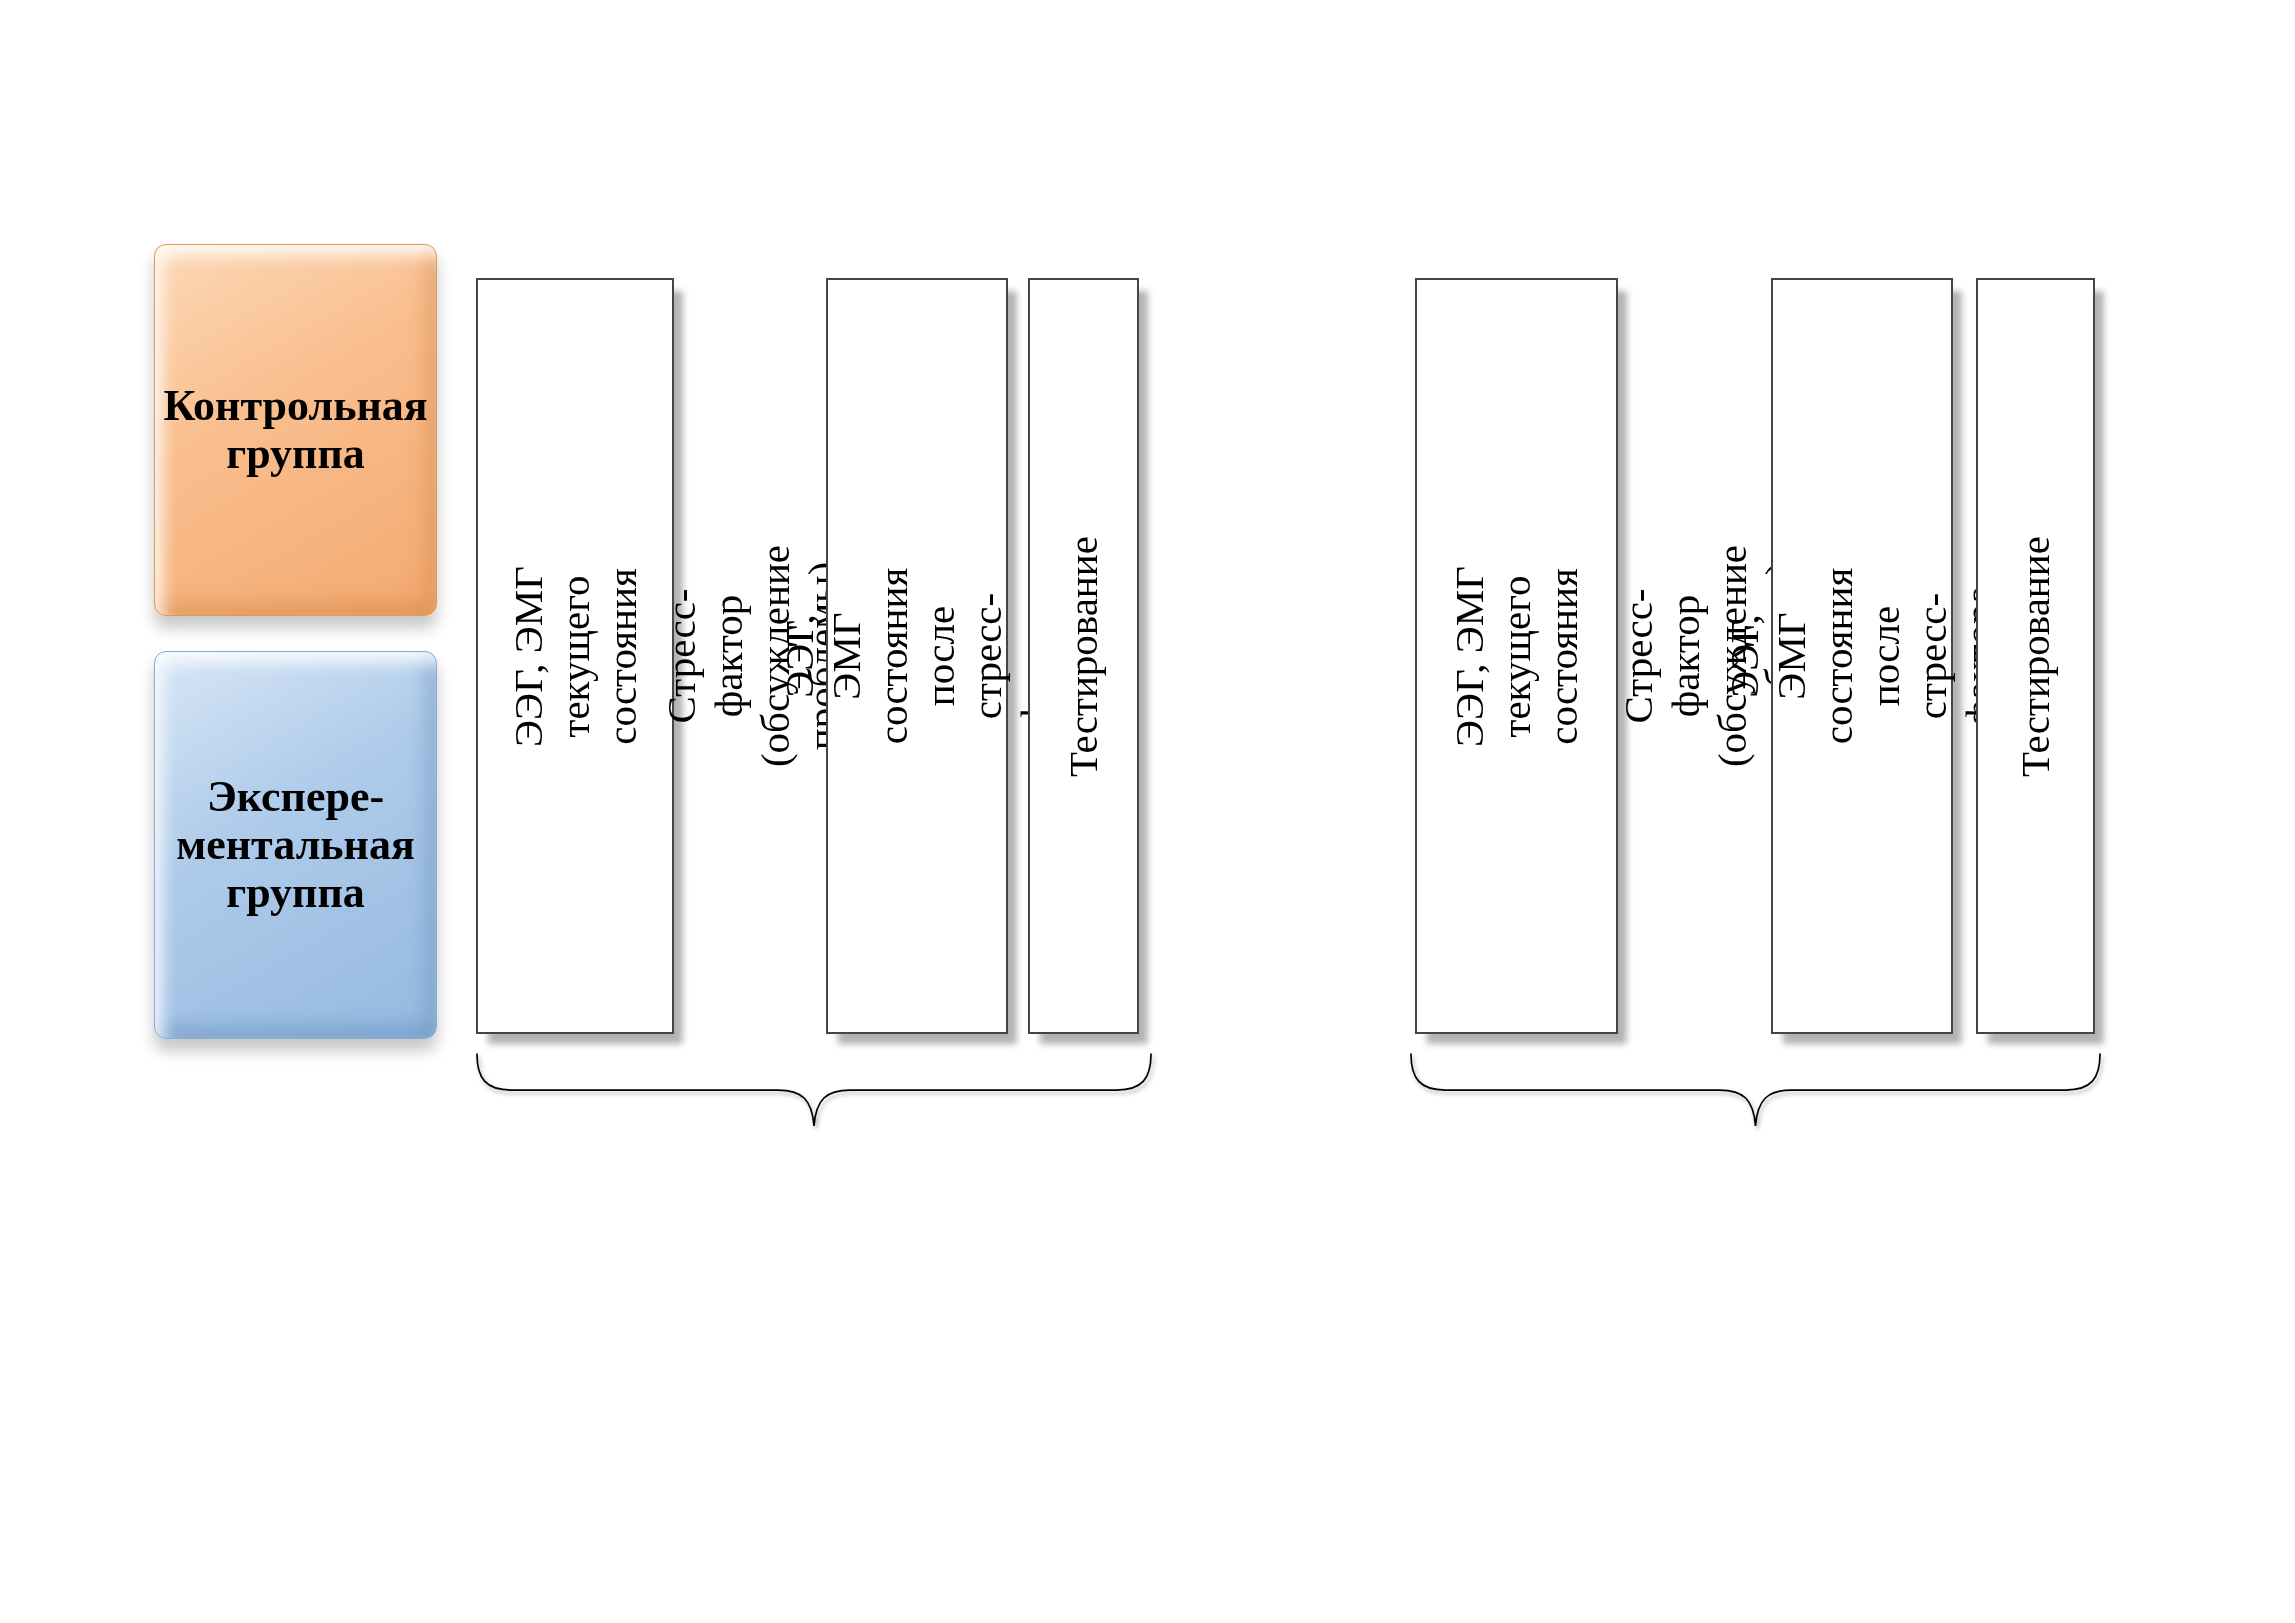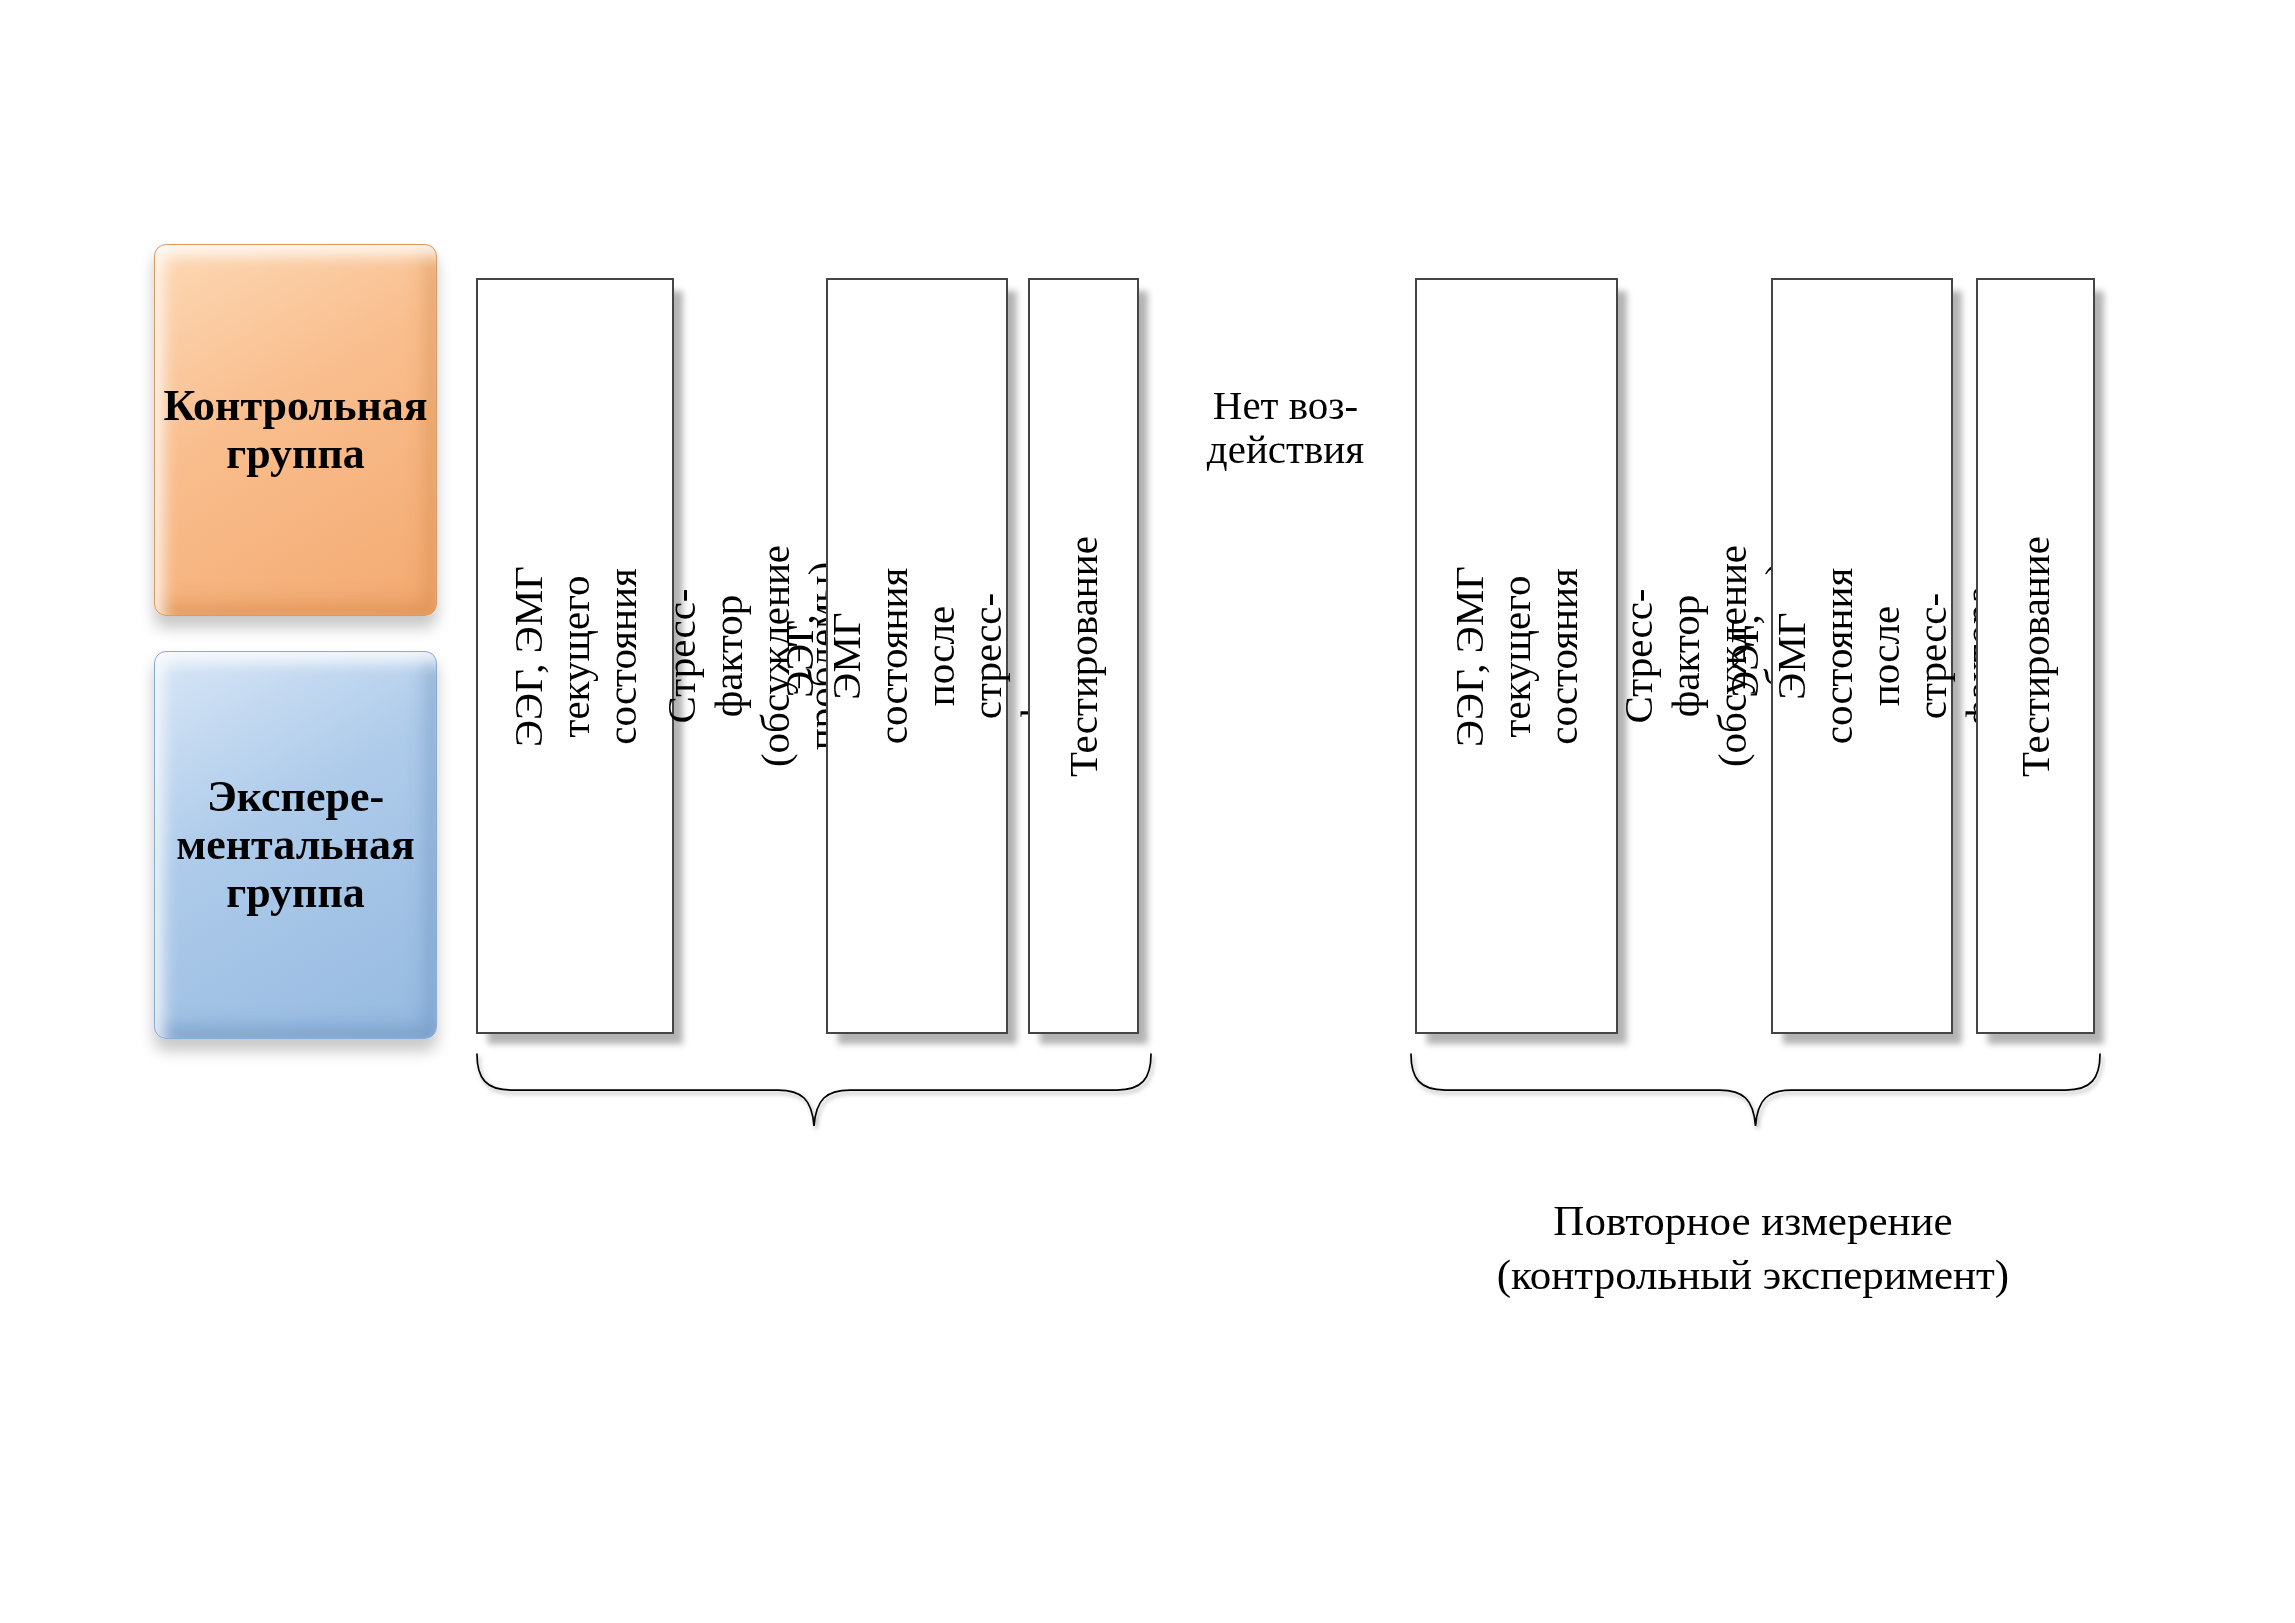--- a/index.html
+++ b/index.html
@@ -105,22 +105,20 @@
 
   <div class="wbox" style="left:826px;width:182px;">
     <span class="vtext">ЭЭГ, ЭМГ состояния после
 стресс-фактора</span>
   </div>
 
   <div class="wbox" style="left:1028px;width:111px;">
     <span class="vtext">Тестирование</span>
   </div>
 
-  <div class="midtext" style="left:1161px;top:383px;">Нет воз-
-действия</div>
 
 
   <div class="wbox" style="left:1415px;width:203px;">
     <span class="vtext">ЭЭГ, ЭМГ текущего состояния</span>
   </div>
 
   <div class="vcol" style="left:1611px;width:196px;">
     <span class="vtext">Стресс-фактор (обсуждение проблемы)</span>
   </div>
 
@@ -135,17 +133,15 @@
 
   <svg class="brace" style="left:476px;top:1052px;" width="676" height="82" viewBox="0 0 1034 125">
     <path d="M1.5,3 C1.5,40 15,58 54,58 L462,58 C498,58 514,72 517,113 C520,72 536,58 572,58 L980,58 C1019,58 1032.5,40 1032.5,3"></path>
   </svg>
 
   <svg class="brace" style="left:1410px;top:1052px;" width="691" height="82" viewBox="0 0 1056 125">
     <path d="M1.5,3 C1.5,40 15,58 54,58 L473,58 C509,58 525,72 528,113 C531,72 547,58 583,58 L1002,58 C1041,58 1054.5,40 1054.5,3"></path>
   </svg>
 
 
-  <div class="caption" style="left:1341px;top:1194px;">Повторное измерение
-(контрольный эксперимент)</div>
 
 </div>
 
 
 </body></html>

